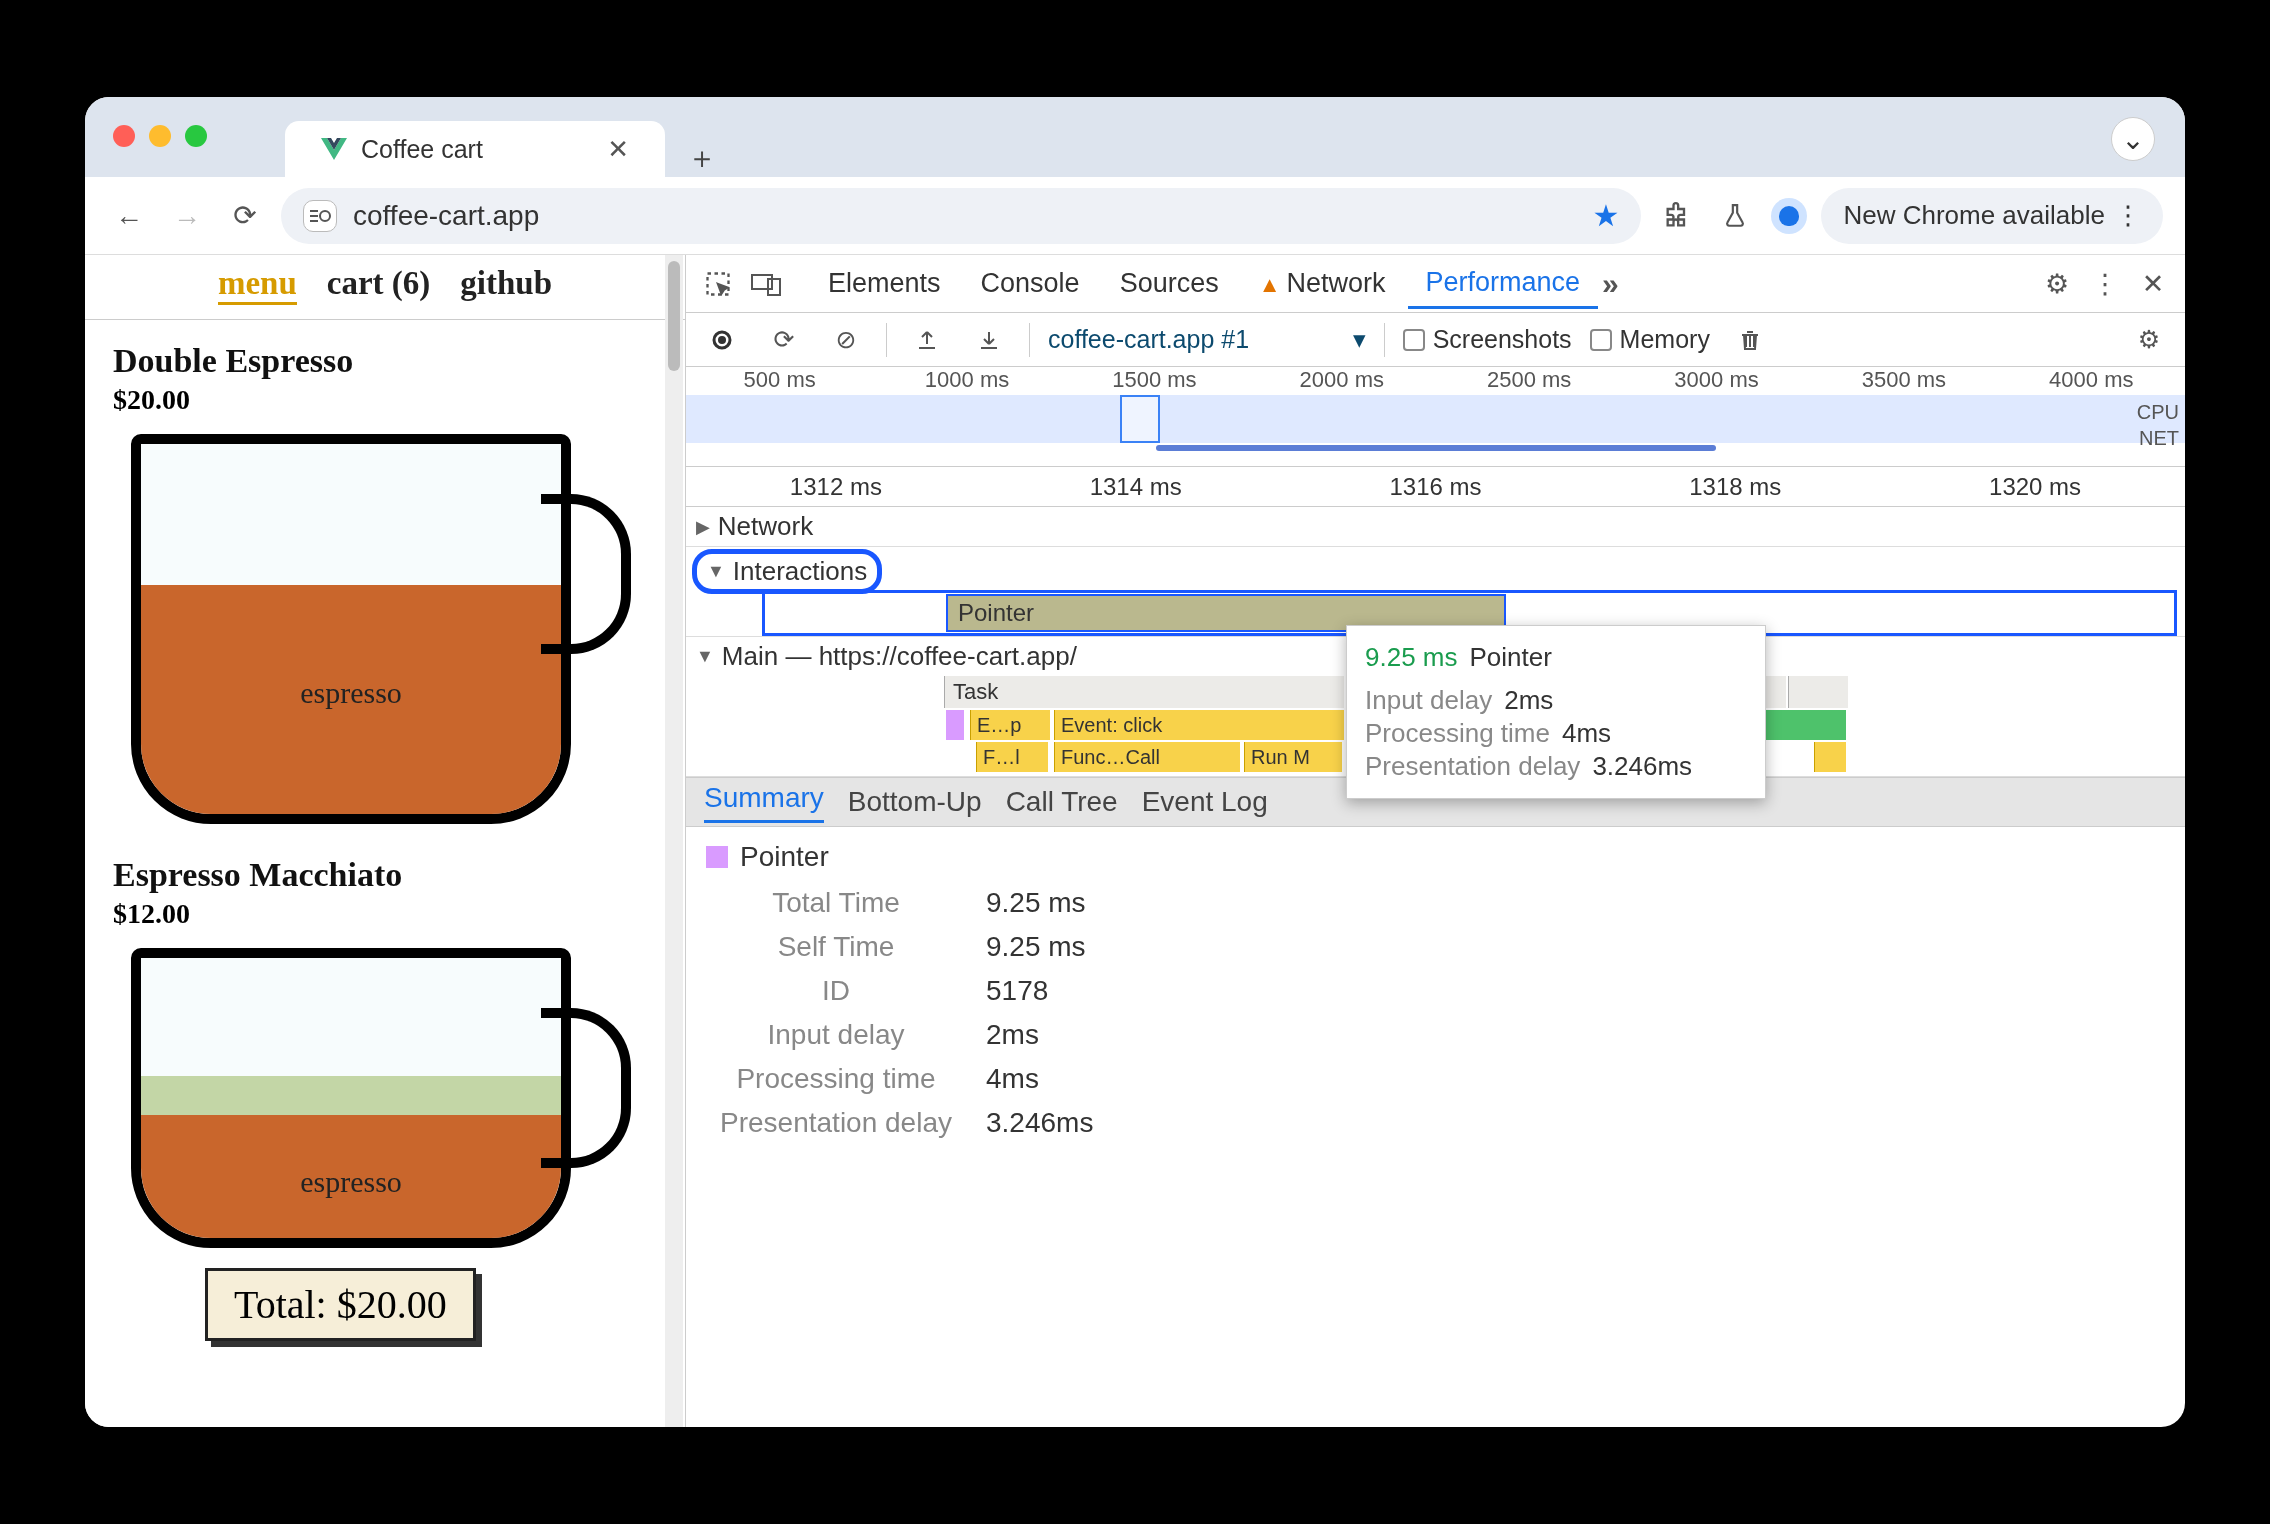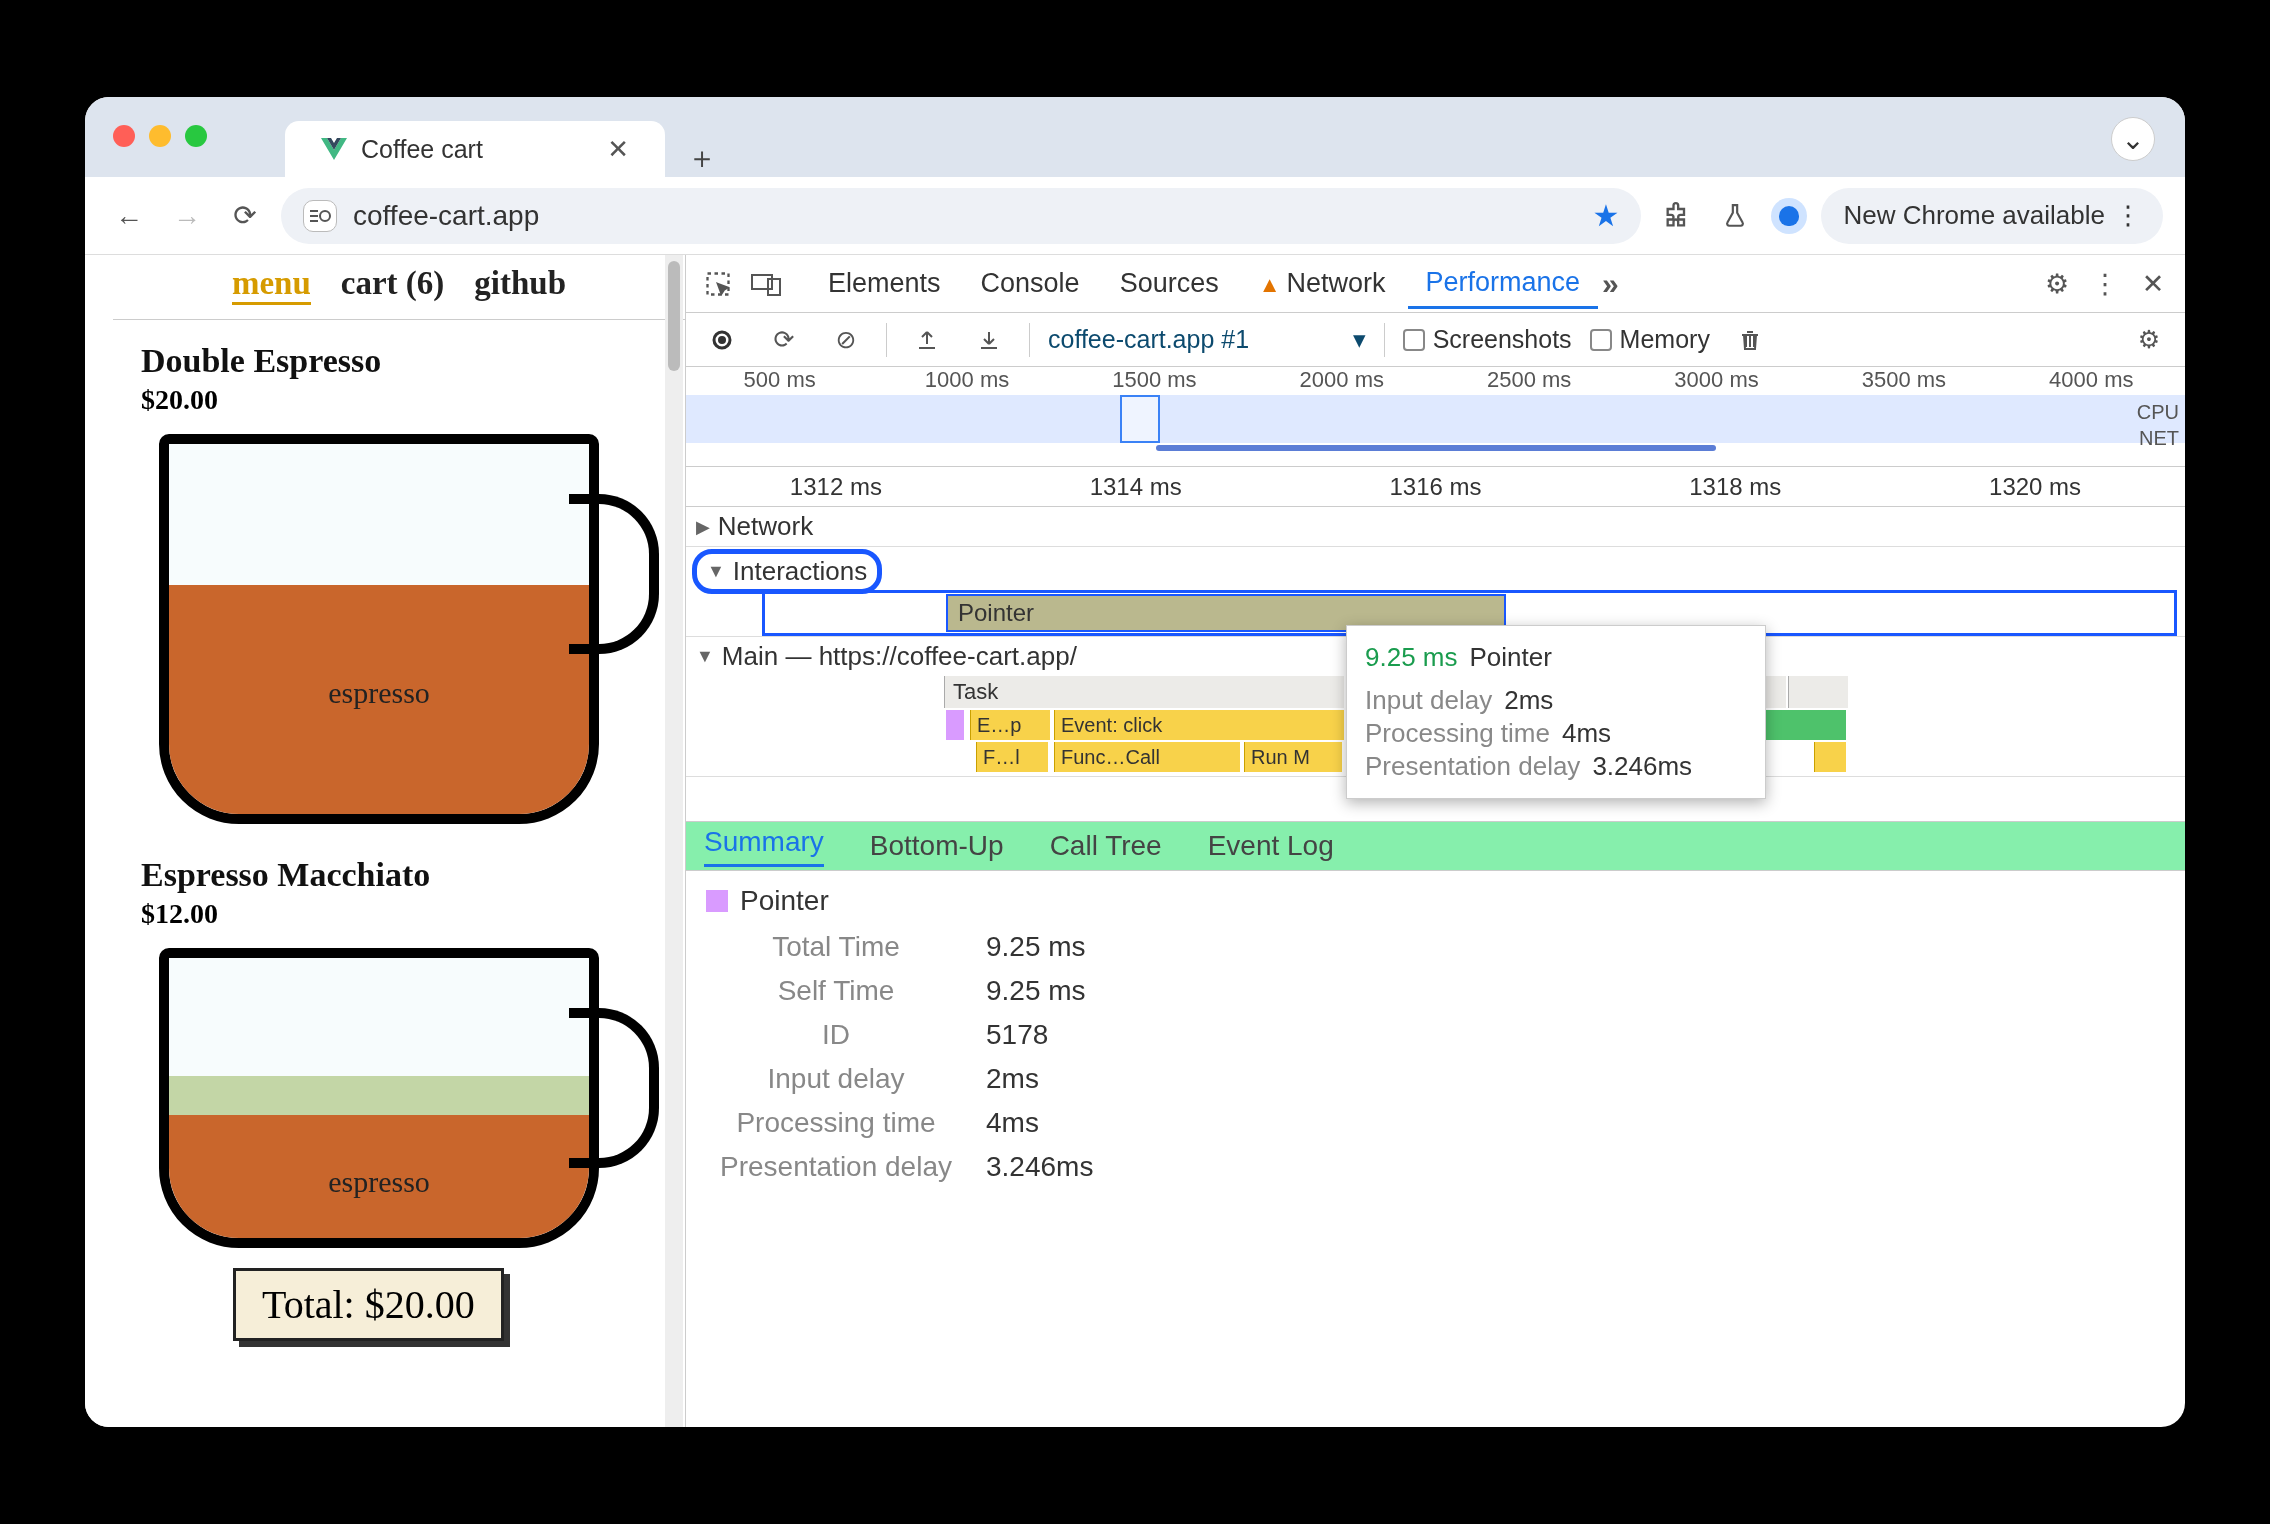--- a/index.html
+++ b/index.html
@@ -21,21 +21,21 @@
 .tb-btn{ width:44px; height:44px; display:flex; align-items:center; justify-content:center; color:#555; font-size:28px; border-radius:50%;}
 .tb-btn.dis{color:#bbb;}
 .addr{ flex:1; height:56px; background:#eef1f6; border-radius:28px; display:flex; align-items:center; padding:0 22px; gap:16px; font-size:28px; color:#333;}
 .site-chip{background:#fff; border:1px solid #bbb; border-radius:10px; font-size:20px; padding:2px 4px; display:flex; align-items:center; height:32px;}
 .star{color:#1a73e8; font-size:30px; margin-left:auto;}
 .chrome-badge{ background:#eef1f6; border-radius:28px; height:56px; display:flex; align-items:center; padding:0 22px; font-size:26px; color:#333; gap:10px;}
 .avatar{ width:36px; height:36px; border-radius:50%; background:#cfe3ff; display:flex; align-items:center; justify-content:center;}
 .avatar-inner{width:20px;height:20px;background:#1a73e8;border-radius:50% 50% 45% 45%;}
 
 .content{ flex:1; display:flex; min-height:0;}
-.page{ width:600px; background:#fff; overflow:hidden; position:relative;padding-left:28px;}
+.page{ width:600px; background:#fff; overflow:hidden; position:relative;}
 .page-inner{position:relative; height:100%;}
 .page-nav{ display:flex; gap:30px; justify-content:center; padding:10px 0 14px; font-family: Georgia, serif; font-size:33px; font-weight:bold; color:#222; border-bottom:1px solid #ccc;}
 .page-nav .menu{ color:#d69b00; border-bottom:3px solid #d69b00;}
 .page-scroll{position:absolute; right:2px; top:0; width:18px; height:100%; background:#eee;}
 .page-scroll-thumb{background:#bbb; border-radius:8px; width:12px; margin:0 auto;}
 .product{ padding:22px 28px 0;}
 .prod-title{ font-family:Georgia,serif; font-size:34px; font-weight:bold; color:#111;}
 .prod-price{ font-family:Georgia,serif; font-size:28px; font-weight:bold; margin-top:4px;}
 .cup{ margin:18px 0 10px 18px; width:440px; height:390px; position:relative;}
 .cup-body{ position:absolute; inset:0; border:10px solid #000; border-radius:10px 10px 80px 80px; background:#f7fcfd; overflow:hidden;}
@@ -84,21 +84,21 @@
 .task{position:absolute;background:#ecebe8;font-size:22px;color:#333;display:flex;align-items:center;padding-left:8px;border-left:1px solid #aaa; height:32px;}
 .yel{position:absolute;background:#f8d24a;font-size:20px;color:#333;display:flex;align-items:center;padding-left:6px;height:30px; border-left:1px solid #c9a000;}
 .grn{position:absolute;background:#4ec26b;height:30px;}
 .pnk{position:absolute;background:#d99bff;height:30px;width:18px;}
 
 .tooltip{ position:absolute; left:660px; top:-12px; width:420px; background:#fff; border:1px solid #ccc; box-shadow:0 4px 14px rgba(0,0,0,0.3); padding:14px 18px; font-size:26px; z-index:20;}
 .tooltip .row{display:flex;gap:12px; margin:2px 0;}
 .tooltip .k{color:#888;}
 .tooltip .hv{color:#1a9c4e;}
 
-.sum-tabs{ height:50px; border-top:1px solid #ccc; border-bottom:1px solid #ccc; display:flex;align-items:center;padding:0 18px;gap:46px;font-size:28px;color:#444; background:#86efac;margin-top:44px;}
+.sum-tabs{ height:50px; border-top:1px solid #ccc; border-bottom:1px solid #ccc; display:flex;align-items:center;padding:0 18px;gap:24px;font-size:28px;color:#444; background:#e5e5e5;}
 .sum-tabs .active{color:#1a73e8;border-bottom:3px solid #1a73e8; padding-bottom:6px;}
 .summary{ padding:14px 20px; font-size:28px; color:#333;}
 .sum-head{display:flex;align-items:center;gap:12px;margin-bottom:14px;}
 .sum-sw{width:22px;height:22px;background:#d99bff;}
 .sum-row{display:flex;gap:20px;margin:12px 0;}
 .sum-row .k{color:#888; min-width:260px;text-align:center;}
 svg{display:block;}
 </style>
 </head>
 <body>

